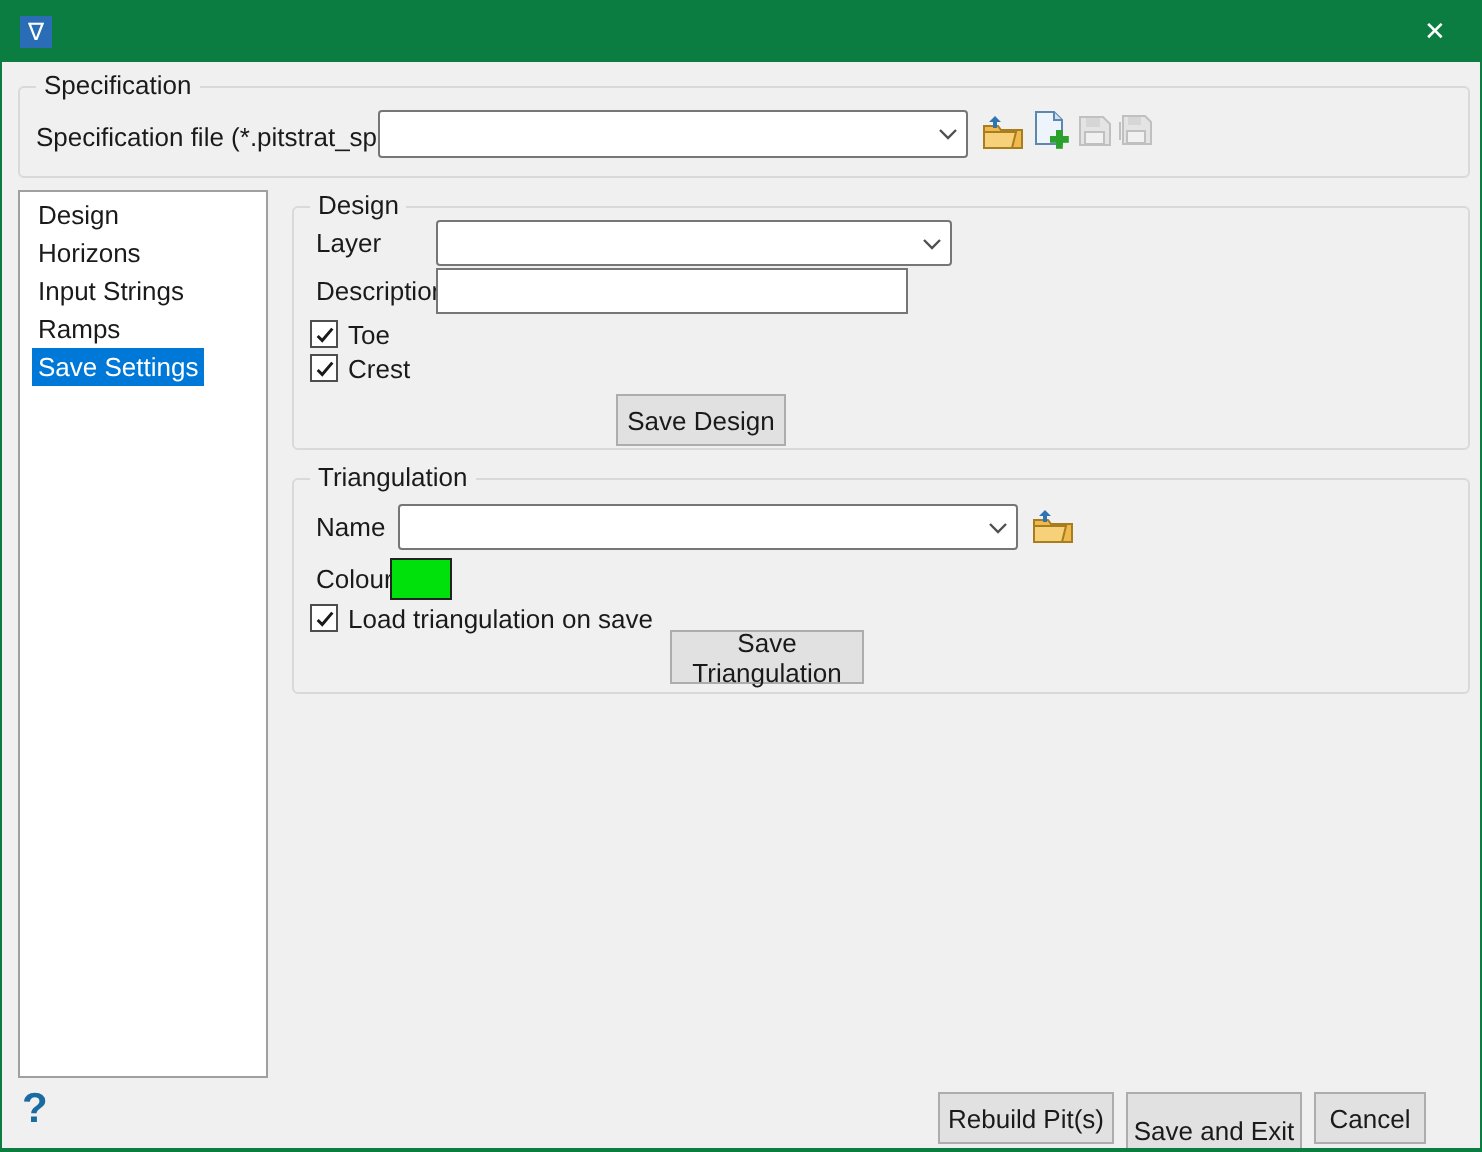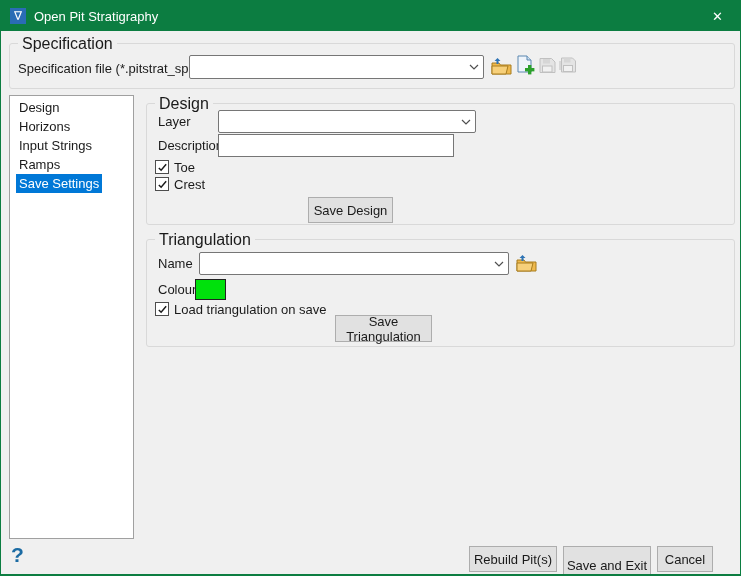--- a/index.html
+++ b/index.html
@@ -10,21 +10,21 @@
     font-size:13px;color:#1a1a1a;
   }
   
   .titlebar{position:absolute;left:0;top:0;width:100%;height:30px;background:#0c7d41;display:flex;align-items:center;}
   .app-icon{width:16px;height:16px;margin-left:9px;background:#2a6cb5;color:#fff;
     display:flex;align-items:center;justify-content:center;font-size:12px;line-height:1;}
   .title-text{color:#fff;margin-left:8px;font-size:13px;}
   .close-btn{position:absolute;right:0;top:0;width:45px;height:30px;display:flex;align-items:center;justify-content:center;color:#fff;font-size:13px;cursor:default;}
   
   .groupbox{position:absolute;border:1px solid #d9d9d9;border-radius:3px;}
-  .group-label{position:absolute;top:-9px;left:8px;background:#f0f0f0;padding:0 4px;font-size:16px;color:#1a1a1a;}
+  .group-label{position:absolute;top:-9px;left:8px;background:#f0f0f0;padding:0 4px;font-size:13px;color:#1a1a1a;}
   
   .combo{position:absolute;background:#fff;border:1px solid #767676;border-radius:2px;display:flex;align-items:center;}
   .combo .combo-value{flex:1;padding:0 6px;font-size:13px;white-space:nowrap;overflow:hidden;}
   .combo .chev{width:18px;display:flex;align-items:center;justify-content:center;}
   .textbox{position:absolute;background:#fff;border:1px solid #767676;padding:0 5px;font-size:13px;}
   .label{position:absolute;font-size:13px;white-space:nowrap;}
   .checkbox{position:absolute;width:14px;height:14px;background:#fff;border:1px solid #4d4d4d;display:flex;align-items:center;justify-content:center;}
   .checkbox svg{display:none;}
   .checkbox[data-checked="true"] svg{display:block;}
   .btn{position:absolute;background:#e1e1e1;border:1px solid #adadad;font-size:13px;color:#1a1a1a;
@@ -41,21 +41,20 @@
   .swatch-fill{width:100%;height:100%;}
   .help{position:absolute;left:10px;top:542px;font-size:21px;font-weight:bold;color:#1b6ba3;}
 </style>
 </head>
 <body>
 
 <div class="window">
 
   <div class="titlebar">
     <div class="app-icon">∇</div>
-    <span class="title-text">Open Pit Stratigraphy</span>
     <div class="close-btn">✕</div>
   </div>
 
   <div class="groupbox" style="left:8px;top:42px;width:726px;height:46px;">
     <span class="group-label">Specification</span>
     <span class="label" style="left:8px;top:17px;">Specification file (*.pitstrat_spec)</span>
     <div class="combo" style="left:179px;top:11px;width:295px;height:24px;">
       <span class="combo-value"></span>
       <span class="chev">
         <svg width="10" height="6" viewBox="0 0 10 6">

